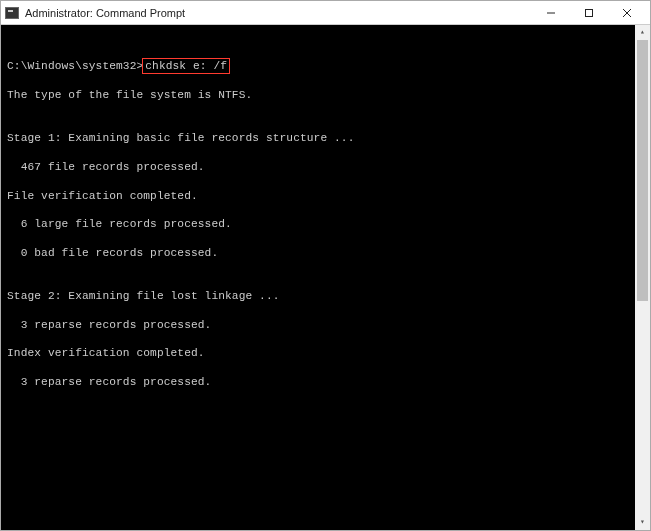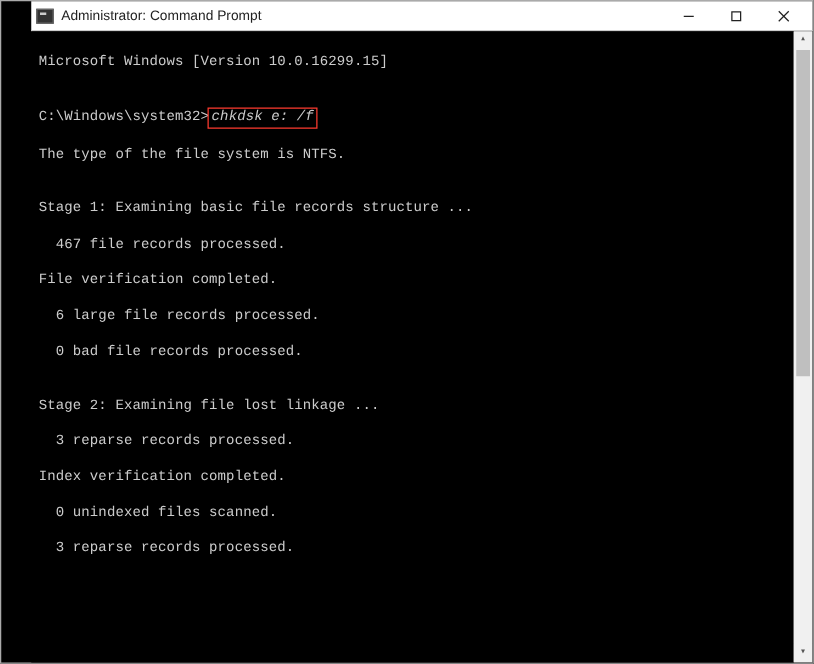--- a/index.html
+++ b/index.html
@@ -12,21 +12,20 @@
     padding: 0;
   }
   .window {
     width: 651px;
     height: 531px;
     background: #000;
     border: 1px solid #aaa;
     display: flex;
     flex-direction: column;
     position: relative;
-    padding-left: 24px;
   }
   .titlebar {
     height: 24px;
     background: #fff;
     display: flex;
     align-items: center;
     padding: 0 4px;
     font-family: "Segoe UI", Tahoma, sans-serif;
     font-size: 11px;
     color: #222;
@@ -83,21 +82,20 @@
     display:flex;align-items:center;justify-content:center;
     font-size:8px;color:#555;
   }
   .sb-track { flex:1; background:#f0f0f0; position:relative; }
   .sb-thumb { position:absolute; left:2px; right:2px; top:0; height:55%; background:#bfbfbf; }
   .highlight {
     border: 1px solid #ff3b2f;
     padding: 0 2px;
     display: inline-block;
     margin-left: -1px;
-    font-style: italic;
   }
   .line { display:block; }
 </style>
 </head>
 <body>
 
 <div class="window">
 
   <div class="titlebar">
     <span class="icon"></span>
@@ -116,35 +114,33 @@
       <div class="win-btn">
         <svg viewBox="0 0 10 10">
             <line x1="1" y1="1" x2="9" y2="9" stroke="#222" stroke-width="1"></line>
             <line x1="9" y1="1" x2="1" y2="9" stroke="#222" stroke-width="1"></line>
           </svg>
       </div>
     </div>
   </div>
 
   <div class="terminal">
-<span class="line">Microsoft Windows [Version 10.0.16299.15]</span>
 <span class="line"></span>
 <span class="line"><span>C:\Windows\system32&gt;</span><span class="highlight">chkdsk e: /f</span></span>
 <span class="line">The type of the file system is NTFS.</span>
 <span class="line"></span>
 <span class="line">Stage 1: Examining basic file records structure ...</span>
 <span class="line">  467 file records processed.</span>
 <span class="line">File verification completed.</span>
 <span class="line">  6 large file records processed.</span>
 <span class="line">  0 bad file records processed.</span>
 <span class="line"></span>
 <span class="line">Stage 2: Examining file lost linkage ...</span>
 <span class="line">  3 reparse records processed.</span>
 <span class="line">Index verification completed.</span>
-<span class="line">  0 unindexed files scanned.</span>
 <span class="line">  3 reparse records processed.</span>
 <span class="line"></span>
 
 
 
 
 
 
 <span class="line"></span>
 

